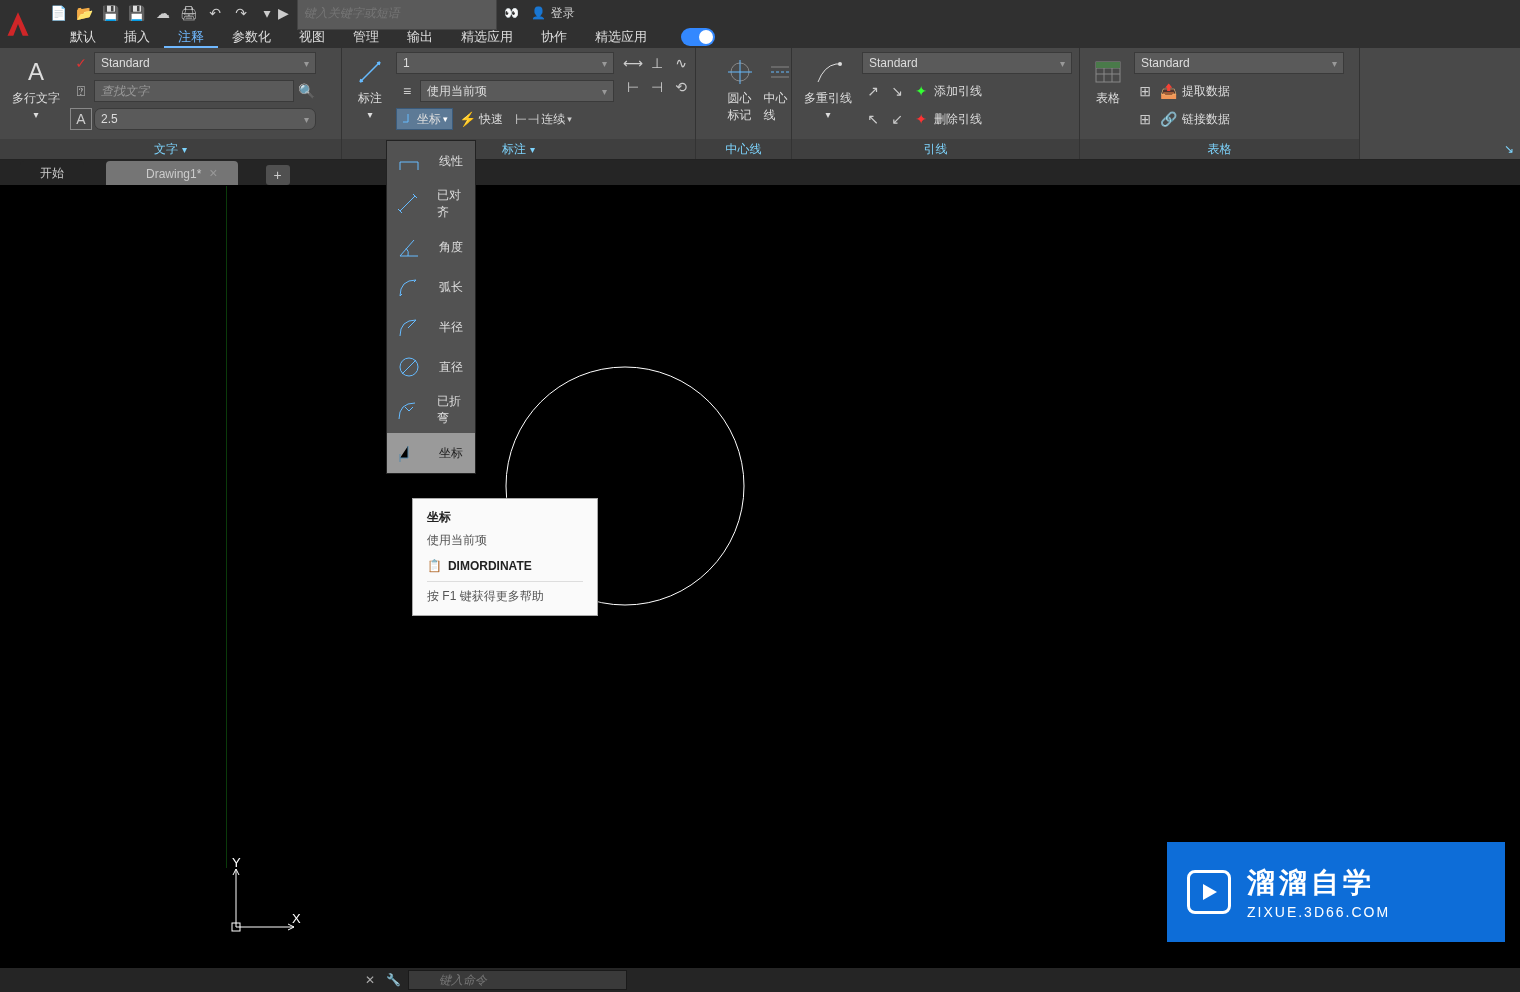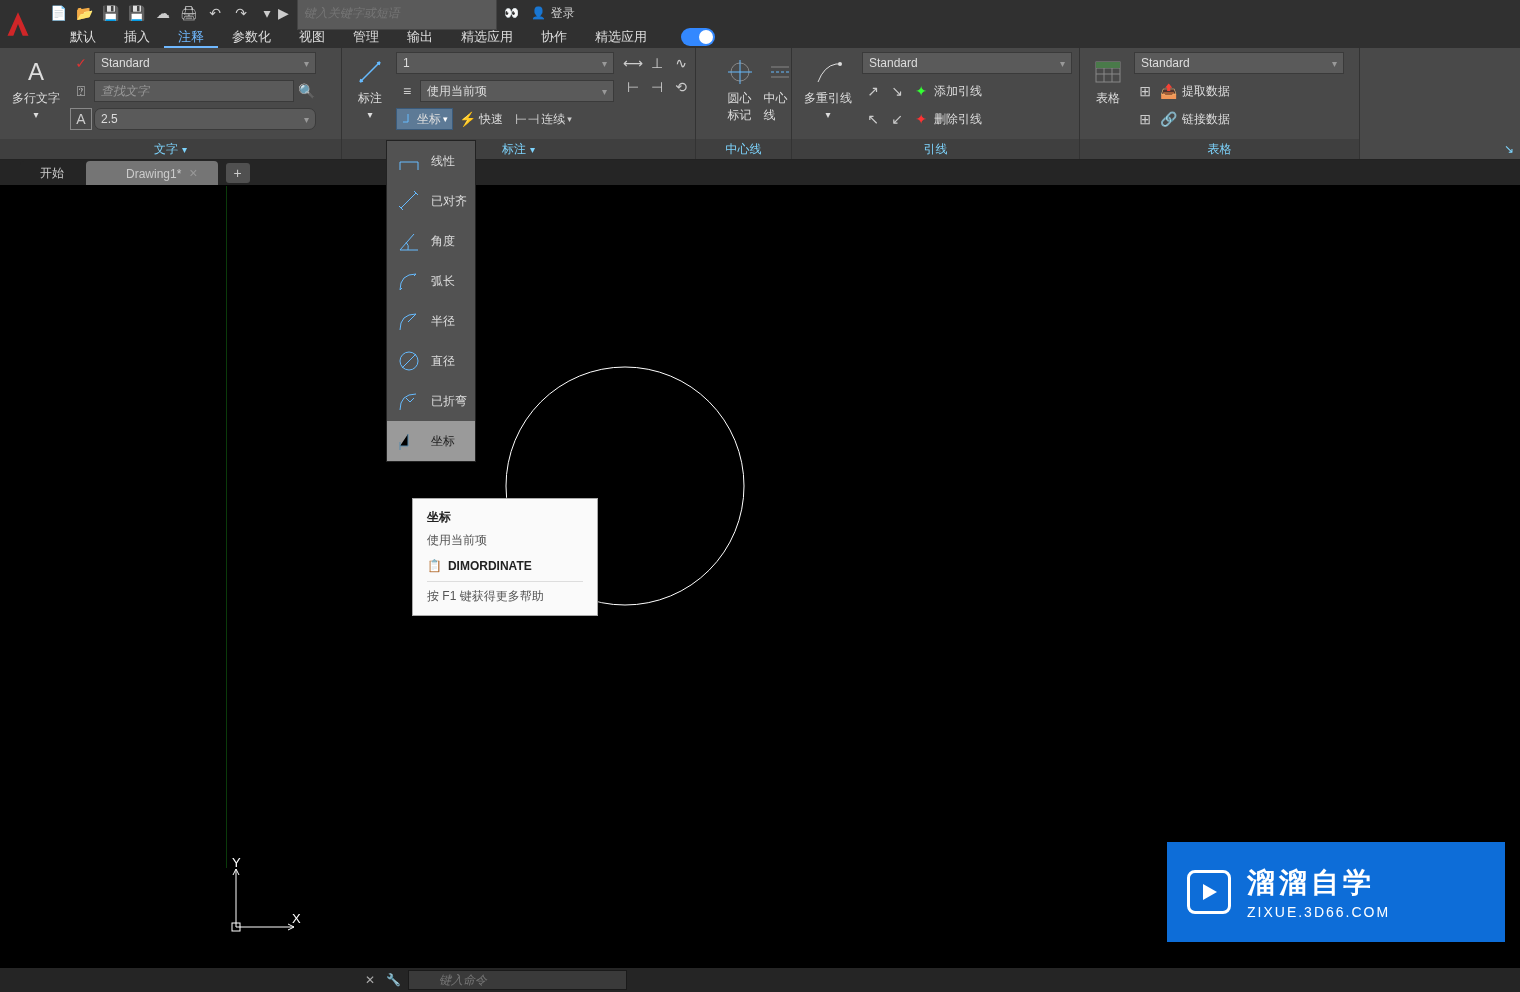--- a/index.html
+++ b/index.html
@@ -28,33 +28,33 @@
     .panel-col { display: flex; flex-direction: column; gap: 4px; }
     .big-btn { display: flex; flex-direction: column; align-items: center; color: #ddd; font-size: 12px; padding: 4px 6px; gap: 2px; }
     .big-btn-icon { width: 32px; height: 32px; display: flex; align-items: center; justify-content: center; font-size: 24px; }
     .dropdown-box { height: 22px; background: #5a5a5a; border: 1px solid #3a3a3a; display: flex; align-items: center; padding: 0 6px; color: #ddd; font-size: 12px; justify-content: space-between; }
     .dropdown-box .arrow { font-size: 10px; color: #999; }
     .small-icon-btn { width: 22px; height: 22px; display: flex; align-items: center; justify-content: center; color: #ccc; font-size: 14px; background: #494949; border: 1px solid transparent; }
     .small-icon-btn.selected { background: #5d7a96; border: 1px solid #3a5a7a; }
     .row-group { display: flex; align-items: center; gap: 2px; }
     .mini-label { color: #ddd; font-size: 12px; }
     
-    .file-tabs { height: 26px; background: #252525; display: flex; align-items: center; border-bottom: 1px solid #000; }
+    .file-tabs { height: 26px; background: #252525; display: flex; align-items: flex-end; border-bottom: 1px solid #000; gap: 20px; }
     .file-tab { padding: 0 20px; color: #ccc; font-size: 12px; height: 24px; line-height: 24px; background: #252525; border-radius: 4px 4px 0 0; margin-right: 2px; }
     .file-tab.active { background: #757575; padding-left: 40px; }
     .file-tab-close { color: #999; margin-left: 8px; font-size: 14px; }
     .file-tab-add { width: 24px; height: 20px; background: #505050; color: #ccc; display: flex; align-items: center; justify-content: center; border-radius: 3px; margin-left: 6px; font-size: 14px; }
     
     .canvas-area { position: absolute; top: 186px; left: 0; right: 0; bottom: 24px; background: #000; }
     .ucs { position: absolute; bottom: 28px; left: 226px; color: #fff; font-size: 14px; }
     .circle-svg { position: absolute; top: 180px; left: 500px; }
     .crosshair-v { position: absolute; left: 226px; top: 0; bottom: 100px; width: 1px; background: #0a3a0a; }
     
     .dim-menu { position: absolute; top: 140px; left: 386px; background: #525252; border: 1px solid #222; width: 90px; z-index: 50; }
-    .dim-menu-item { display: flex; align-items: center; padding: 6px 8px; gap: 8px; color: #ddd; font-size: 12px; }
+    .dim-menu-item { display: flex; align-items: center; padding: 6px 8px; gap: 16px; color: #ddd; font-size: 12px; }
     .dim-menu-item.hover { background: #9a9a9a; color: #222; }
     .dim-menu-icon { width: 28px; height: 28px; display: flex; align-items: center; justify-content: center; }
     
     .tooltip { position: absolute; top: 498px; left: 412px; background: #fafafa; border: 1px solid #aaa; padding: 10px 14px; font-size: 12px; color: #222; z-index: 60; width: 186px; box-shadow: 2px 2px 6px rgba(0,0,0,0.3); }
     .tooltip .tt-title { font-weight: bold; margin-bottom: 6px; }
     .tooltip .tt-sub { color: #555; margin-bottom: 10px; }
     .tooltip .tt-cmd { display: flex; align-items: center; gap: 6px; font-weight: bold; margin-bottom: 8px; }
     .tooltip .tt-foot { color: #555; border-top: 1px solid #ddd; padding-top: 6px; }
     
     .status-bar { position: absolute; bottom: 0; left: 0; right: 0; height: 24px; background: #252525; display: flex; align-items: center; padding-left: 360px; gap: 4px; }

